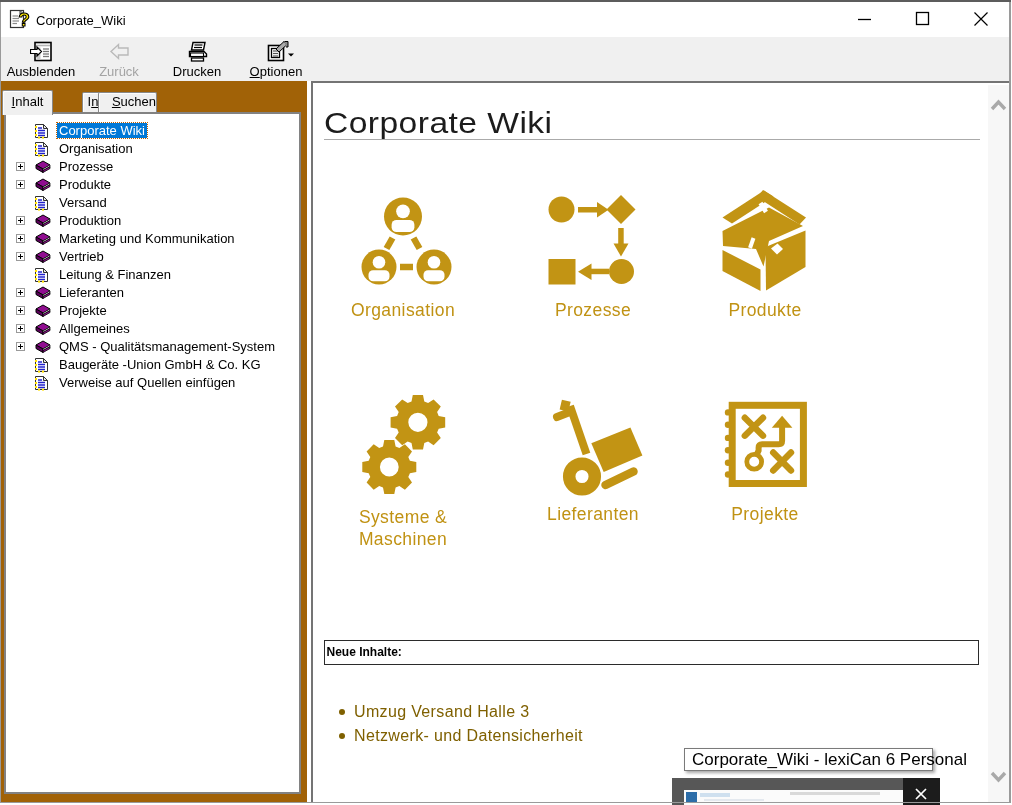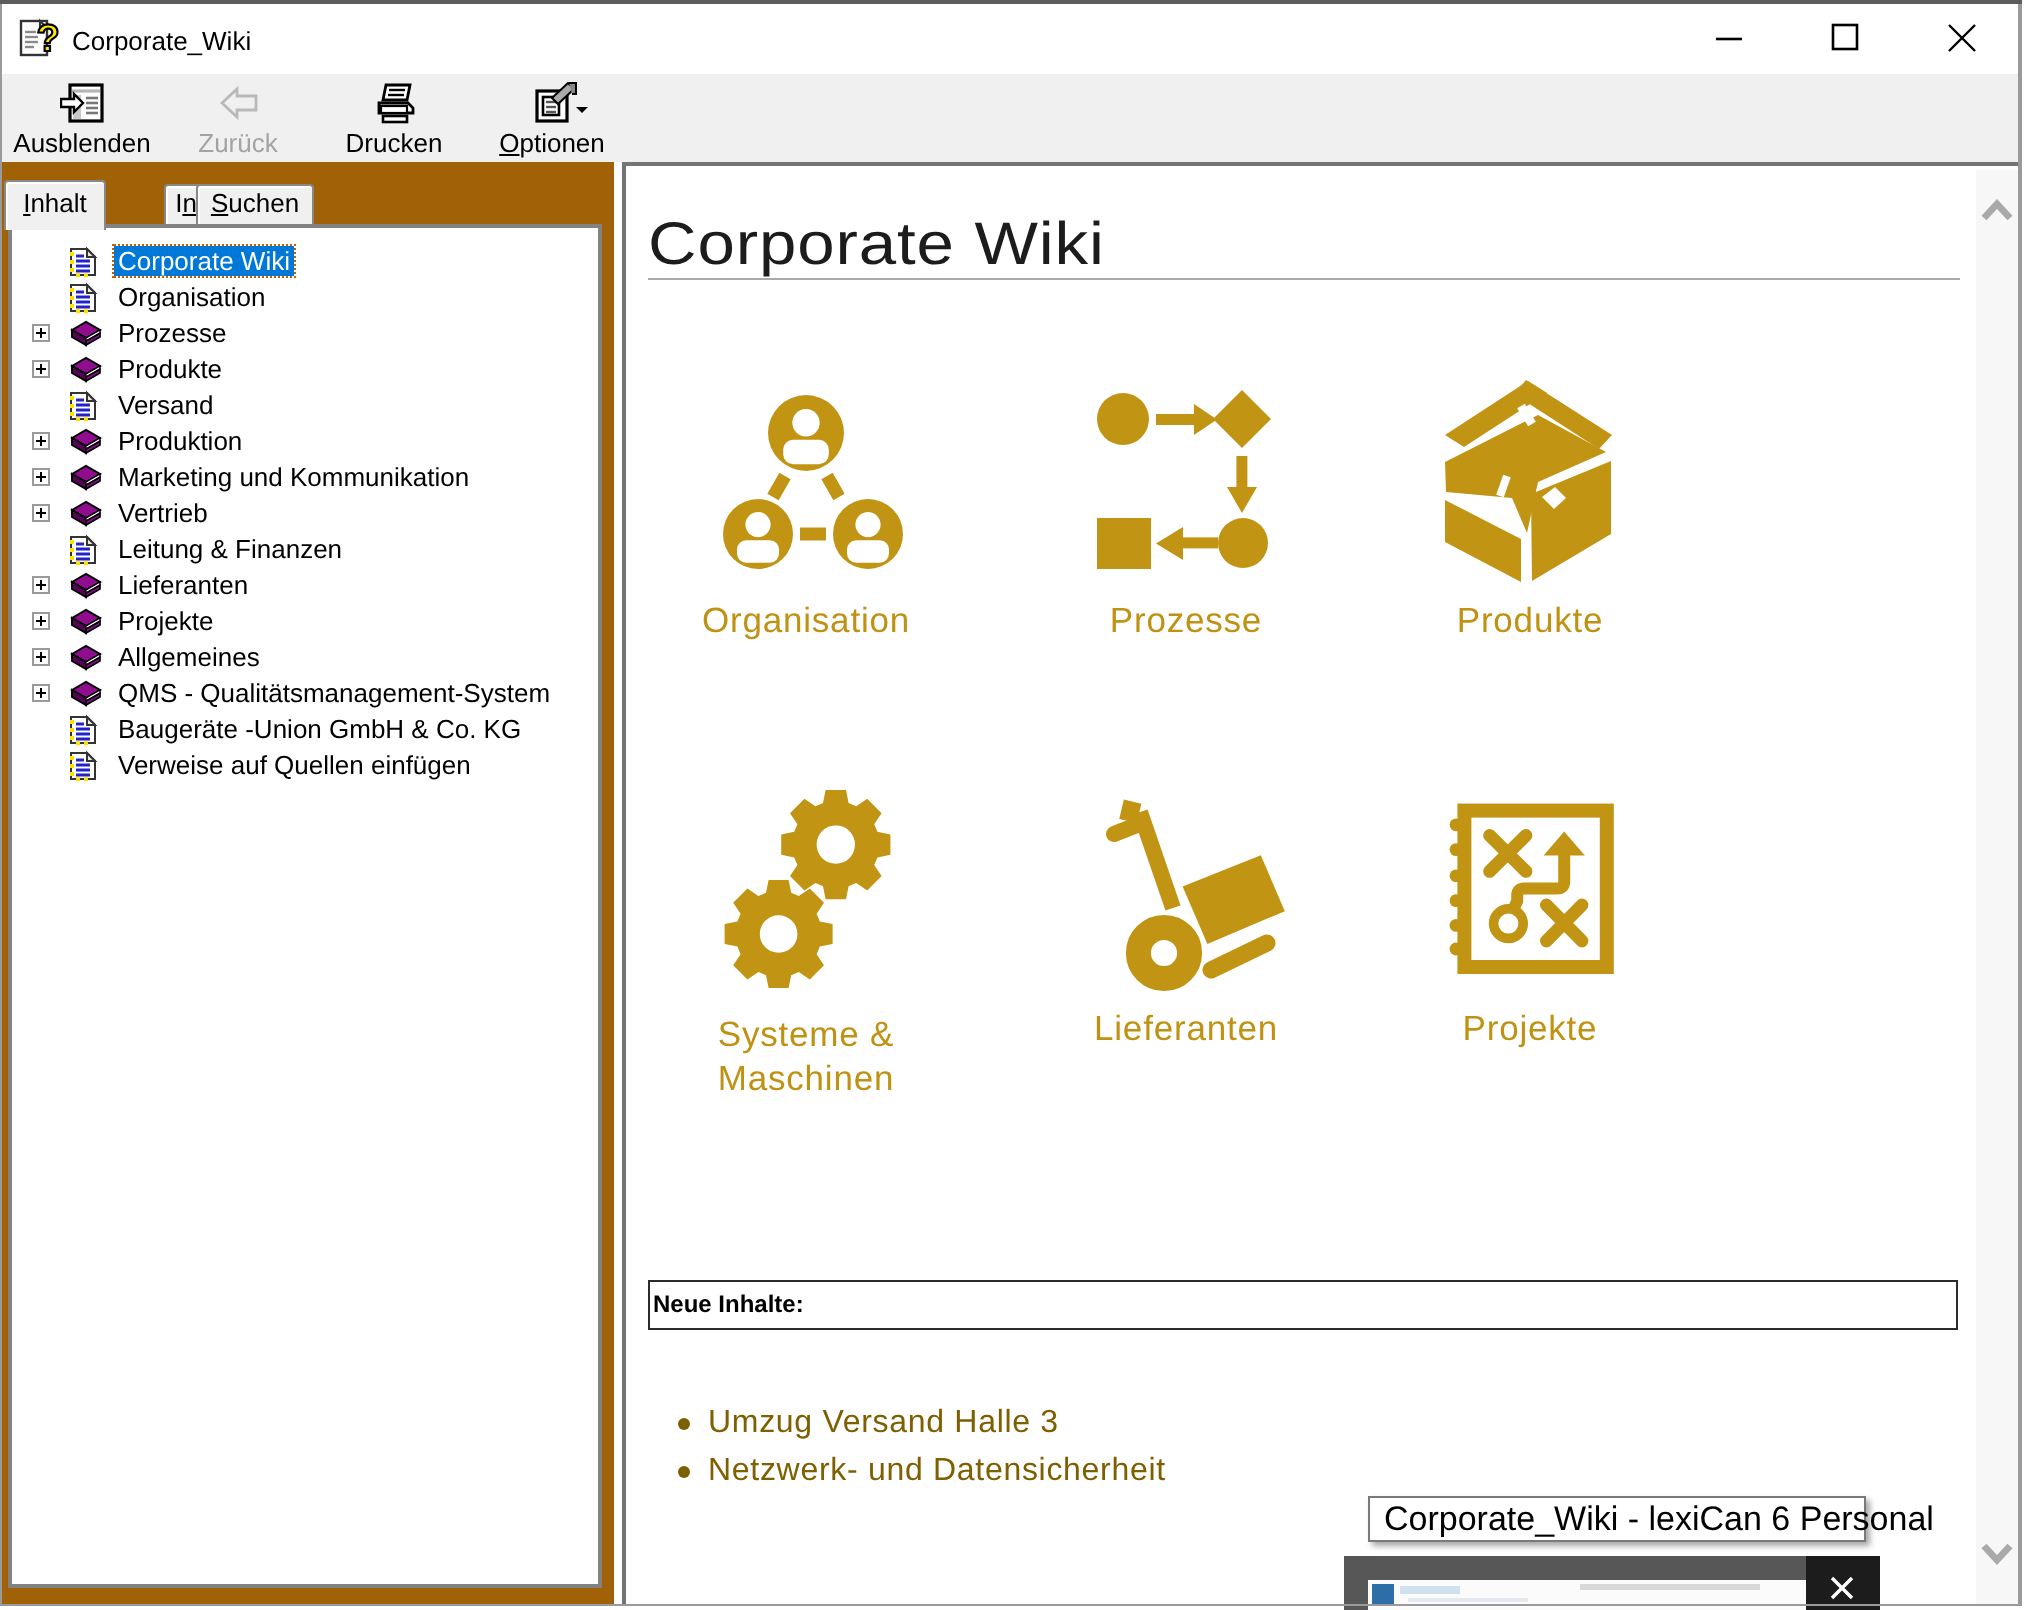--- a/index.html
+++ b/index.html
@@ -131,21 +131,21 @@
         <path d="M11,8 L19,0.5 L22,3.5 L14,11 Z" fill="#aaa" stroke="#000" stroke-width="1"></path>
         <path d="M19.5,0.5 L23,0.5 L23,6 L21,6" fill="#888" stroke="#000" stroke-width="1"></path>
         <path d="M23,12.5 L29,12.5 L26,15.5 Z" fill="#000"></path>
       </svg>
       <div class="lbl"><u>O</u>ptionen</div>
     </div>
   </div>
   <div id="leftpane">
     <div class="tab" style="left:1px;top:9px;width:51px;height:25px;line-height:21px;z-index:3;"><u>I</u>nhalt</div>
     <div class="tab" style="left:53px;top:11px;width:43px;height:20px;line-height:17px;margin-left:28px;">I<u>n</u>dex</div>
-    <div class="tab" style="left:97px;top:11px;width:59px;height:20px;line-height:17px;"><u>S</u>uchen</div>
+    <div class="tab" style="left:97px;top:11px;width:59px;height:20px;line-height:17px;text-align:right;"><u>S</u>uchen</div>
     <div id="treebox">
         <div class="trow sel" style="top:8px;left:0;width:100%;">
           <svg class="ticon" width="15" height="16" viewBox="0 0 15 16">
  <path d="M1.5,1.5 L9.5,1.5 L13.5,5.5 L13.5,14.5 L1.5,14.5 Z" fill="#fff" stroke="#333" stroke-width="1"></path>
  <path d="M9.5,1.5 L9.5,5.5 L13.5,5.5 Z" fill="#e8e8e8" stroke="#333" stroke-width="1"></path>
  <g stroke="#2222cc" stroke-width="1.5">
               <line x1="4" y1="5" x2="8" y2="5"></line>
               <line x1="4" y1="7.5" x2="11" y2="7.5"></line>
               <line x1="4" y1="10" x2="11" y2="10"></line>
               <line x1="4" y1="12.5" x2="11" y2="12.5"></line>

